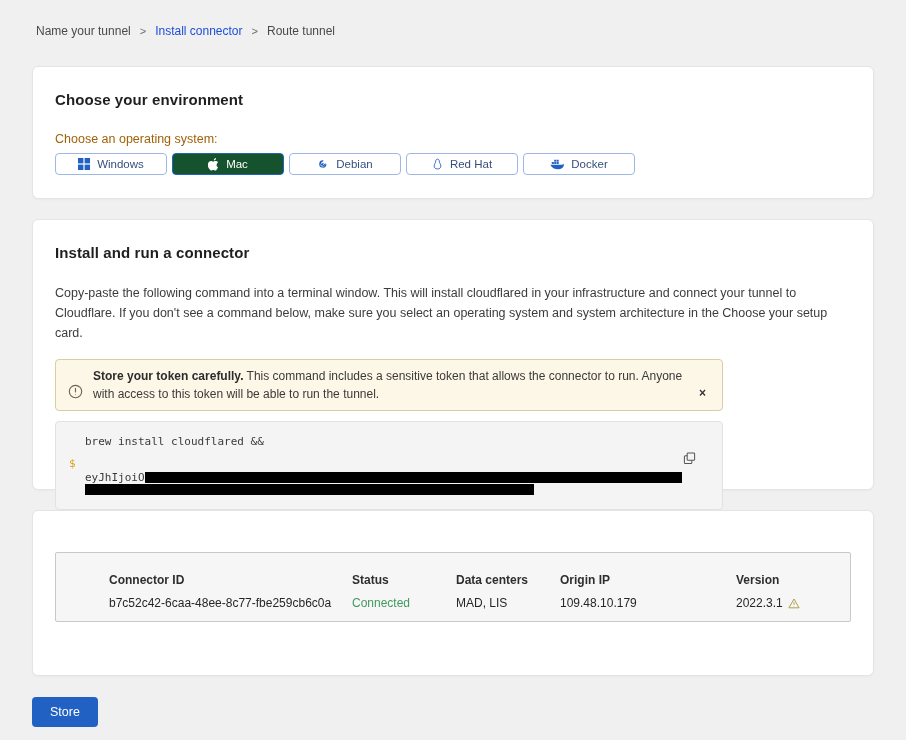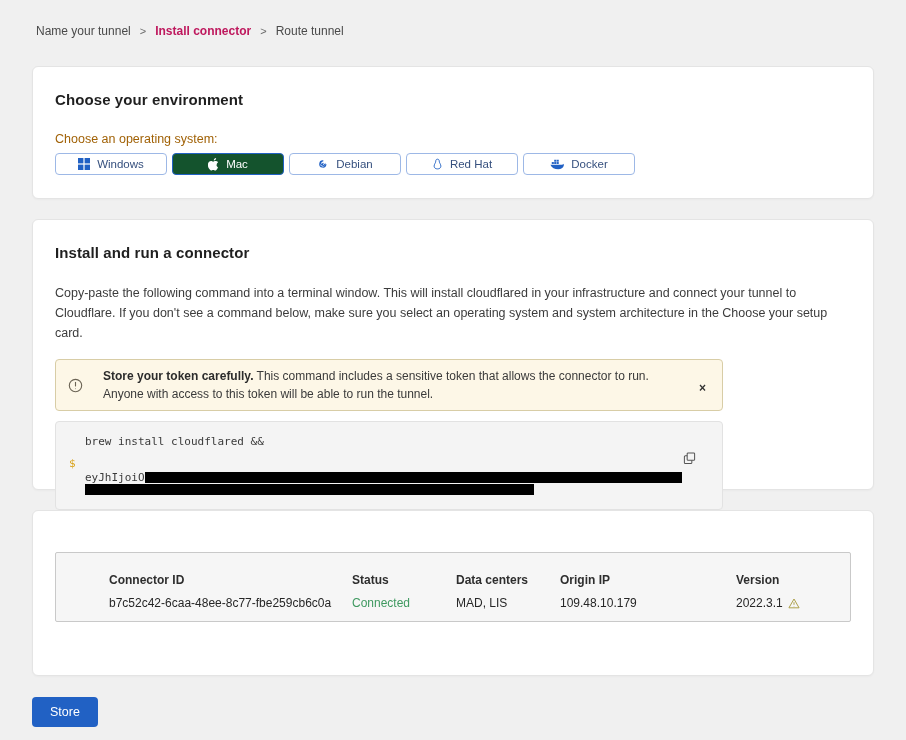--- a/index.html
+++ b/index.html
@@ -13,21 +13,21 @@
   
   .breadcrumb {
     padding: 24px 36px 0 36px;
     font-size: 12px;
     color: #4a4a4a;
     display: flex;
     align-items: center;
     gap: 9px;
   }
   .breadcrumb .crumb { cursor: default; }
-  .breadcrumb .crumb.active { font-weight: 700; color: #be185d; }
+  .breadcrumb .crumb.active { font-weight: 400; color: #1d4ed8; }
   .breadcrumb .sep { color: #6b6b6b; font-size: 11px; }
 
   
   .card {
     background: #ffffff;
     border: 1px solid #e4e4e4;
     border-radius: 6px;
     margin: 0 32px;
     box-shadow: 0 1px 2px rgba(0,0,0,0.03);
   }
@@ -78,22 +78,22 @@
     max-width: 798px;
   }
   .warn-banner {
     margin-top: 16px;
     width: 668px;
     background: #fdf7e7;
     border: 1px solid #d8cda6;
     border-radius: 4px;
     padding: 7px 10px 7px 12px;
     display: flex;
-    align-items: center;
-    gap: 20px;
+    align-items: flex-end;
+    gap: 10px;
   }
   .warn-banner .warn-ic { flex: 0 0 auto; margin-top: 5px; color: #6b6455; }
   .warn-text { font-size: 12px; line-height: 18px; color: #3a3a3a; flex: 1 1 auto; }
   .warn-text b { color: #2c2c2c; }
   .warn-close {
     flex: 0 0 auto;
     border: none; background: none;
     font-size: 12px; font-weight: 700; color: #333;
     cursor: pointer;
     padding: 4px 6px;

